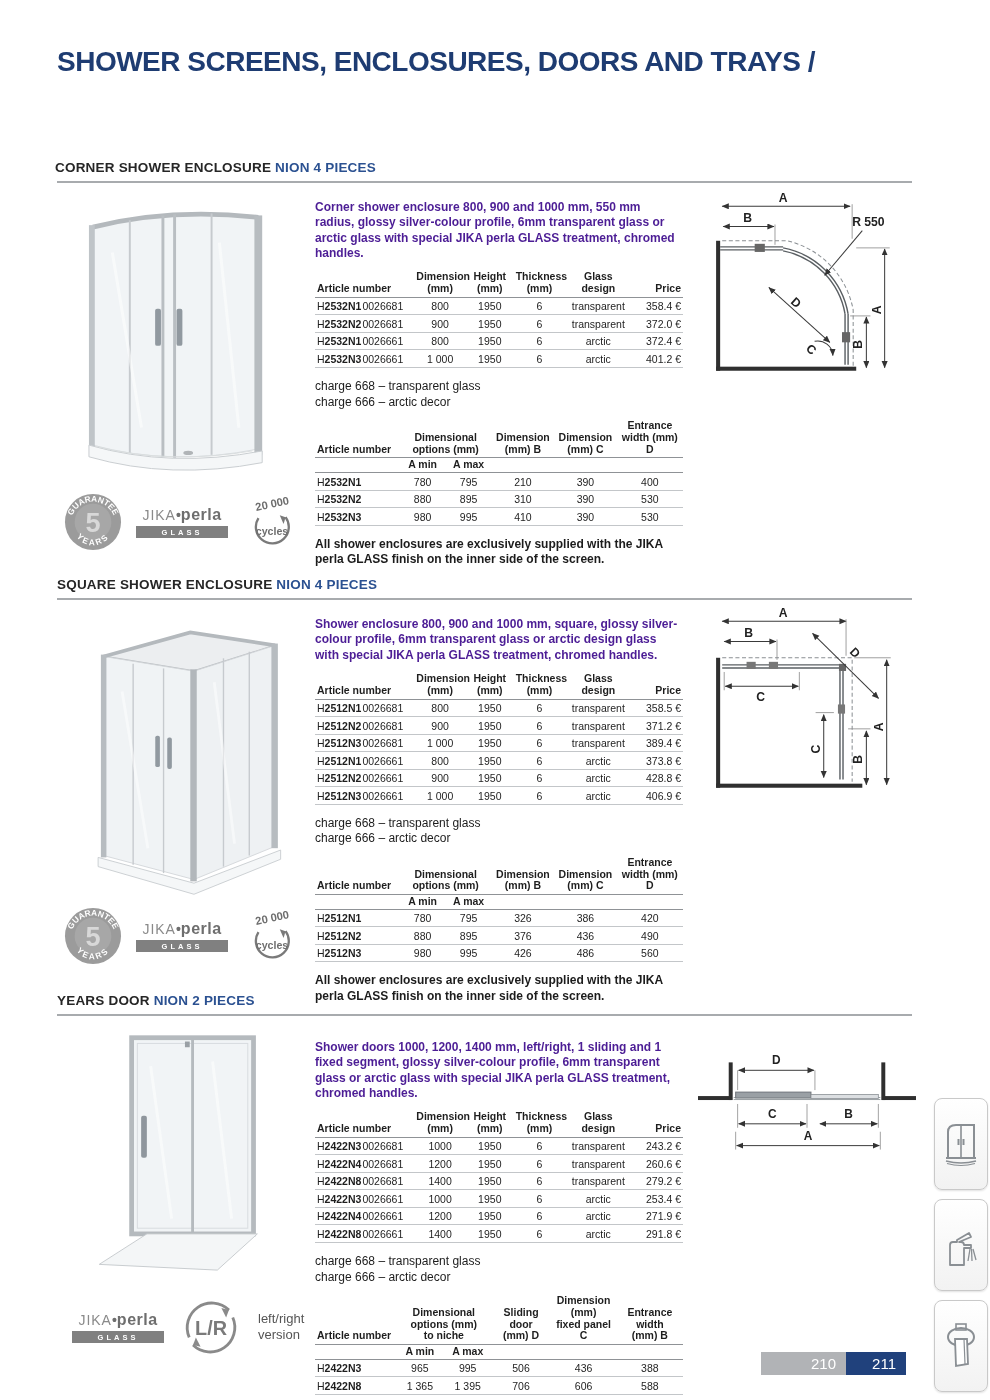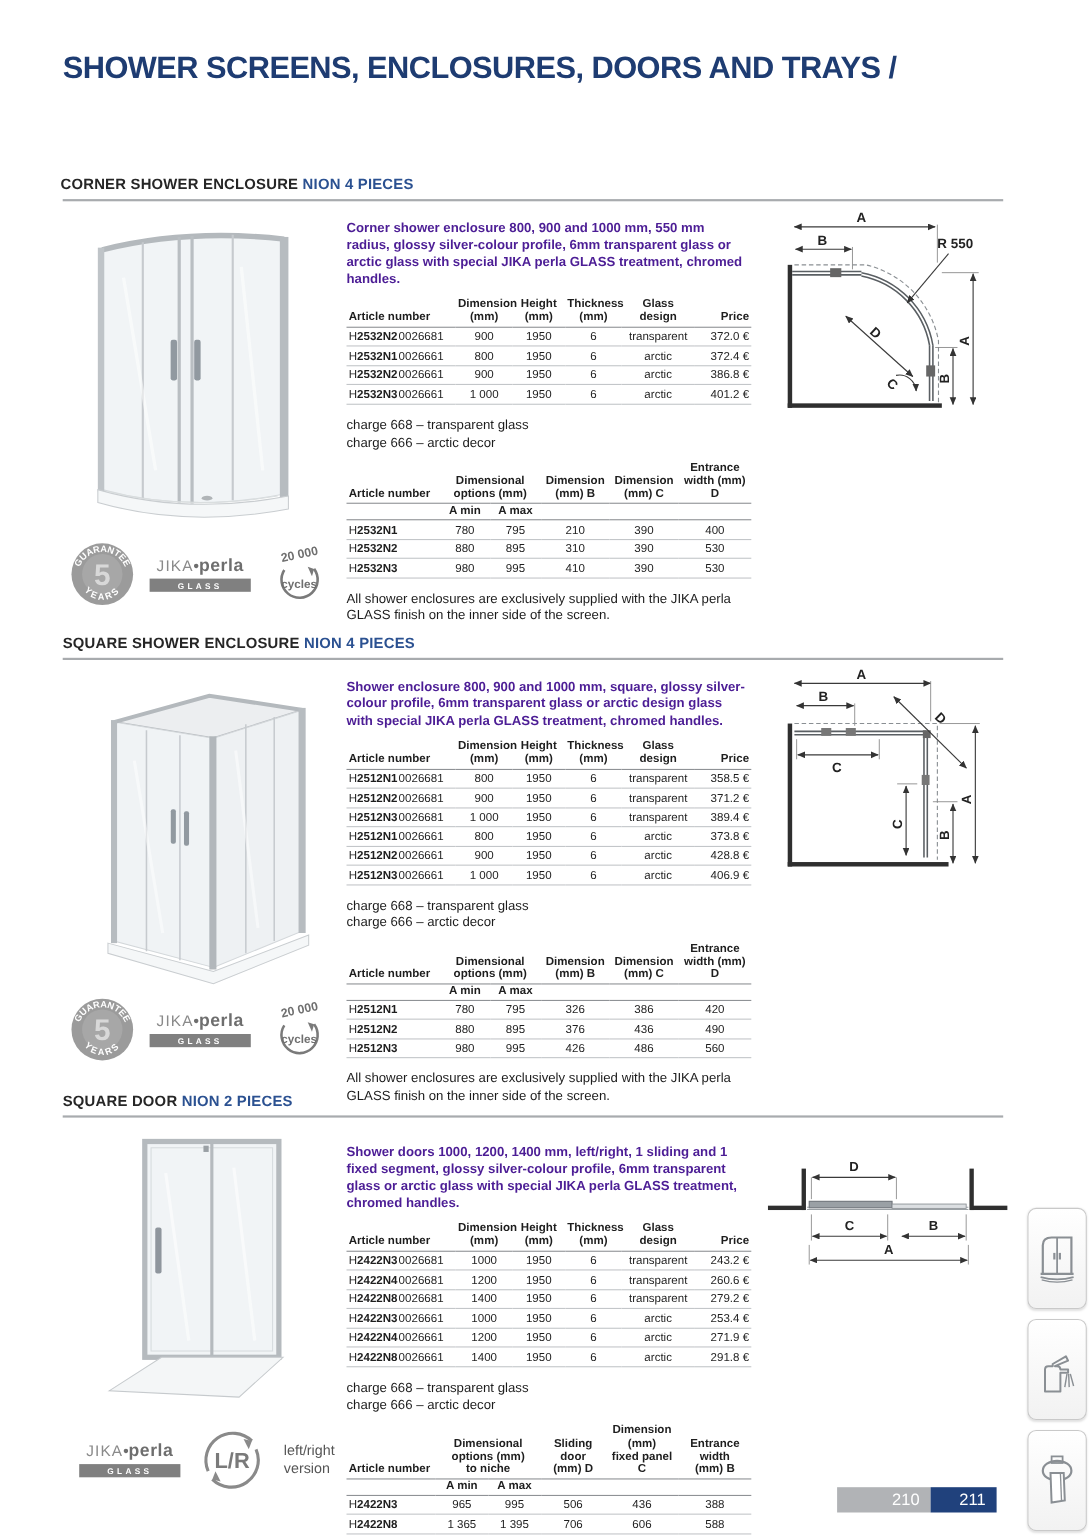--- a/index.html
+++ b/index.html
@@ -9,21 +9,21 @@
 
   .page-title{left:57px;top:46px;font-size:28px;font-weight:bold;color:#1e3c72;letter-spacing:-0.5px;}
 
   .sec-heading{font-size:13.5px;font-weight:bold;color:#262626;letter-spacing:0.2px;}
   .sec-heading .blue{color:#2b5191;}
   .rule{height:2px;background:#a8abae;width:855px;}
 
   .textcol{width:368px;}
   .intro{font-size:12px;font-weight:bold;color:#4c1d95;line-height:1.28;}
   .charge{font-size:12px;font-weight:normal;color:#1c1c1c;line-height:1.3;margin-top:11px;}
-  .note{font-size:12px;font-weight:normal;color:#1c1c1c;line-height:1.3;margin-top:11px;}
+  .note{font-size:12px;font-weight:bold;color:#1c1c1c;line-height:1.3;margin-top:11px;}
 
   table.cat{border-collapse:collapse;width:100%;table-layout:fixed;font-size:10.5px;color:#1e1e1e;margin-top:9px;}
   .cat th{font-weight:bold;text-align:center;vertical-align:bottom;padding:1px 2px 2px;
           white-space:pre-line;line-height:1.12;border-bottom:1px solid #8f9296;}
   .cat th.h-article{text-align:left;}
   .cat th.h-price{text-align:right;}
   .cat tr.subhead th{font-weight:bold;text-align:center;padding:1px 2px;border-bottom:1px solid #8f9296;}
   .cat td{padding:2.5px 2px 2px;border-bottom:1px solid #c3c6c9;text-align:center;white-space:nowrap;overflow:hidden;}
   .cat td.c-article{text-align:left;}
   .cat td.c-price{text-align:right;}
@@ -142,42 +142,42 @@
 (mm)</th>
           <th>Thickness
 (mm)</th>
           <th>Glass
 design</th>
           <th class="h-price">Price</th>
         </tr>
       </thead>
       <tbody>
           <tr>
+            <td class="c-article"><span>H</span><b>2532N1</b><span class="art-code">0026681</span></td>
+            <td>800</td>
+            <td>1950</td>
+            <td>6</td>
+            <td>transparent</td>
+            <td class="c-price">358.4 €</td>
+          </tr>
+          <tr>
             <td class="c-article"><span>H</span><b>2532N2</b><span class="art-code">0026681</span></td>
             <td>900</td>
             <td>1950</td>
             <td>6</td>
             <td>transparent</td>
             <td class="c-price">372.0 €</td>
           </tr>
           <tr>
             <td class="c-article"><span>H</span><b>2532N1</b><span class="art-code">0026661</span></td>
             <td>800</td>
             <td>1950</td>
             <td>6</td>
             <td>arctic</td>
             <td class="c-price">372.4 €</td>
-          </tr>
-          <tr>
-            <td class="c-article"><span>H</span><b>2532N2</b><span class="art-code">0026661</span></td>
-            <td>900</td>
-            <td>1950</td>
-            <td>6</td>
-            <td>arctic</td>
-            <td class="c-price">386.8 €</td>
           </tr>
           <tr>
             <td class="c-article"><span>H</span><b>2532N3</b><span class="art-code">0026661</span></td>
             <td>1 000</td>
             <td>1950</td>
             <td>6</td>
             <td>arctic</td>
             <td class="c-price">401.2 €</td>
           </tr>
         </tbody>
@@ -519,21 +519,21 @@
     <text class="dimlab" x="170" y="118" text-anchor="middle" transform="rotate(-90 170 118)">A</text>
     <line class="extline" x1="136" y1="120" x2="158" y2="120"></line>
     <line class="dimline" x1="154" y1="122" x2="154" y2="175" marker-start="url(#d2a)" marker-end="url(#d2a)"></line>
     <text class="dimlab" x="150" y="150" text-anchor="middle" transform="rotate(-90 150 150)">B</text>
     <line class="extline" x1="104" y1="104" x2="122" y2="104"></line>
     <line class="dimline" x1="112" y1="106" x2="112" y2="168" marker-start="url(#d2a)" marker-end="url(#d2a)"></line>
     <text class="dimlab" x="108" y="140" text-anchor="middle" transform="rotate(-90 108 140)">C</text>
   </svg>
 
   <div class="abs sec-heading" style="left:57px;top:993px;">
-    <span>SQUARE DOOR</span>
+    <span>YEARS DOOR</span>
     <span class="blue">NION 2 PIECES</span>
   </div>
   <div class="abs rule" style="left:57px;top:1014px;"></div>
 
   <svg class="abs" style="left:84px;top:1026px;" width="200" height="252" viewBox="0 0 210 260">
     <rect x="50" y="10" width="128" height="206" fill="#f1f4f6" stroke="#b5babe" stroke-width="5"></rect>
     <rect x="56" y="16" width="116" height="194" fill="none" stroke="#d7dbde" stroke-width="1"></rect>
     <line x1="114" y1="12" x2="114" y2="214" stroke="#b5babe" stroke-width="3"></line>
     <rect x="60" y="92" width="6" height="44" rx="2" fill="#8f969d"></rect>
     <rect x="106" y="14" width="5" height="6" fill="#9aa0a5"></rect>

